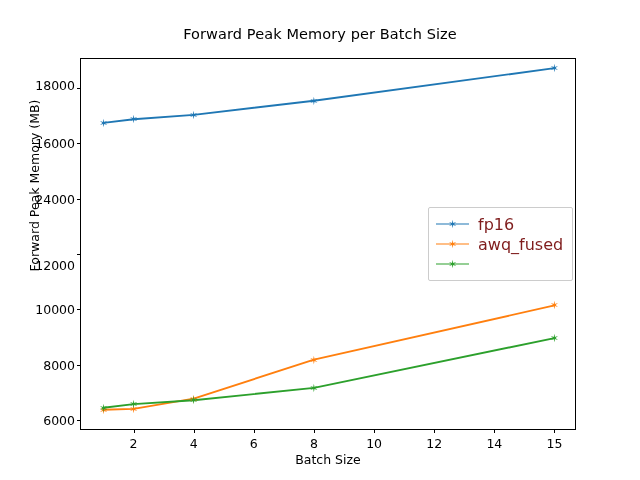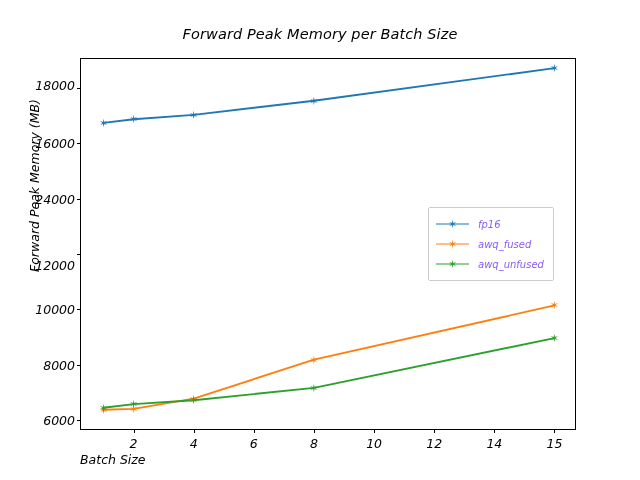--- a/index.html
+++ b/index.html
@@ -12,21 +12,20 @@
     height: 480px;
     font-family: "DejaVu Sans", sans-serif;
     color: #000000;
     overflow: hidden;
   }
   #figure {
     position: relative;
     width: 612px;
     height: 480px;
     background: #ffffff;
-    font-style: italic;
   }
 
   
   #chart-title {
     position: absolute;
     left: 0;
     top: 26px;
     width: 640px;
     text-align: center;
     font-size: 14.5px;
@@ -85,21 +84,21 @@
     white-space: nowrap;
     color: #000000;
   }
 
   
   #xlabel {
     position: absolute;
     left: 80px;
     top: 452px;
     width: 496px;
-    text-align: left;
+    text-align: center;
     font-size: 12.5px;
     color: #000000;
   }
   #ylabel {
     position: absolute;
     left: -152px;
     top: 178px;
     width: 372px;
     text-align: center;
     transform: rotate(-90deg);
@@ -143,22 +142,22 @@
   .legend-swatch .lstar {
     position: absolute;
     left: 50%;
     top: 50%;
     transform: translate(-50%, -50%);
     font-size: 11px;
     line-height: 1;
     color: inherit;
   }
   .legend-label {
-    font-size: 10px;
-    color: #8b5cf6;
+    font-size: 16px;
+    color: #7f1d1d;
     white-space: nowrap;
   }
 
   
   .marker {
     position: absolute;
     transform: translate(-50%, -50%);
     font-size: 11px;
     line-height: 1;
     pointer-events: none;
@@ -249,17 +248,16 @@
           <span class="lline"></span>
           <span class="lstar">✶</span>
         </span>
         <span class="legend-label">awq_fused</span>
       </div>
       <div class="legend-row">
         <span class="legend-swatch" style="color: rgb(44, 160, 44);">
           <span class="lline"></span>
           <span class="lstar">✶</span>
         </span>
-        <span class="legend-label">awq_unfused</span>
       </div>
     </div>
 
 </div>
 
 </body></html>

